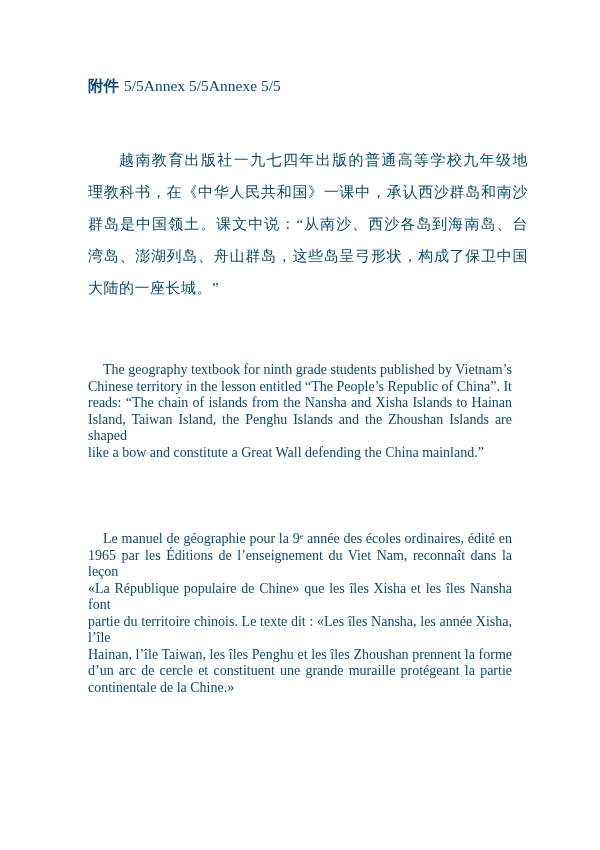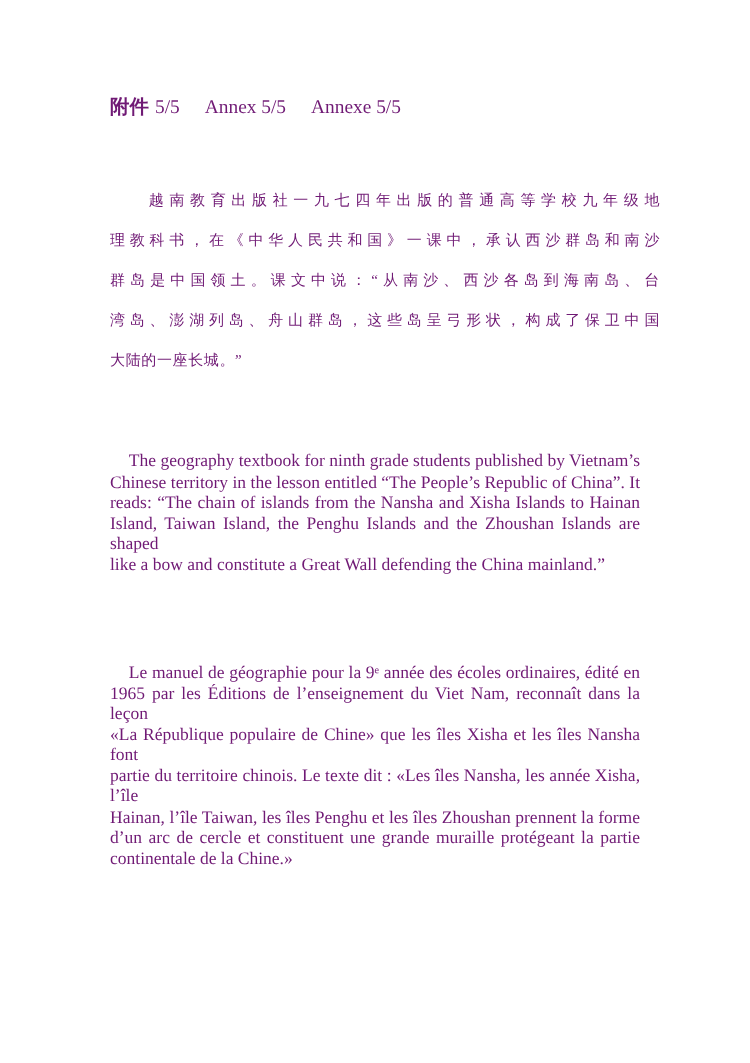--- a/index.html
+++ b/index.html
@@ -24,40 +24,39 @@
     line-height: 20px;
     white-space: nowrap;
     display: flex;
     align-items: baseline;
   }
   .doc-header .zh-label {
     font-weight: 700;
     margin-right: 5px;
   }
   .doc-header .seg-gap {
-    margin-left: 20px;
   }
   .para {
     position: absolute;
     left: 88px;
   }
   .para .line {
     text-align: justify;
     text-align-last: justify;
   }
   .para .line.last {
     text-align: right;
     text-align-last: left;
   }
   .para-zh {
     top: 144px;
     width: 440px;
   }
   .para-zh .line {
-    font-size: 12px;
+    font-size: 15px;
     line-height: 32px;
     height: 32px;
     letter-spacing: 0.5px;
   }
   .para-zh .line.first {
     text-indent: 31px;
   }
   .para-latin .line {
     font-size: 14px;
     line-height: 16.5px;
@@ -71,21 +70,21 @@
   }
   .para-fr {
     top: 507px;
     width: 424px;
     margin-top: 24px;
   }
 </style>
 </head>
 <body>
 
-<div class="page" style="background: rgb(255, 255, 255); color: #701a75;">
+<div class="page" style="background: rgb(255, 255, 255); color: #0c4a6e;">
 
   <div class="doc-header">
     <span class="zh-label">附件</span>
     <span>5/5</span>
     <span class="seg-gap">Annex 5/5</span>
     <span class="seg-gap">Annexe 5/5</span>
   </div>
 
   <div class="para para-zh">
       <div class="line first">越南教育出版社一九七四年出版的普通高等学校九年级地</div>

